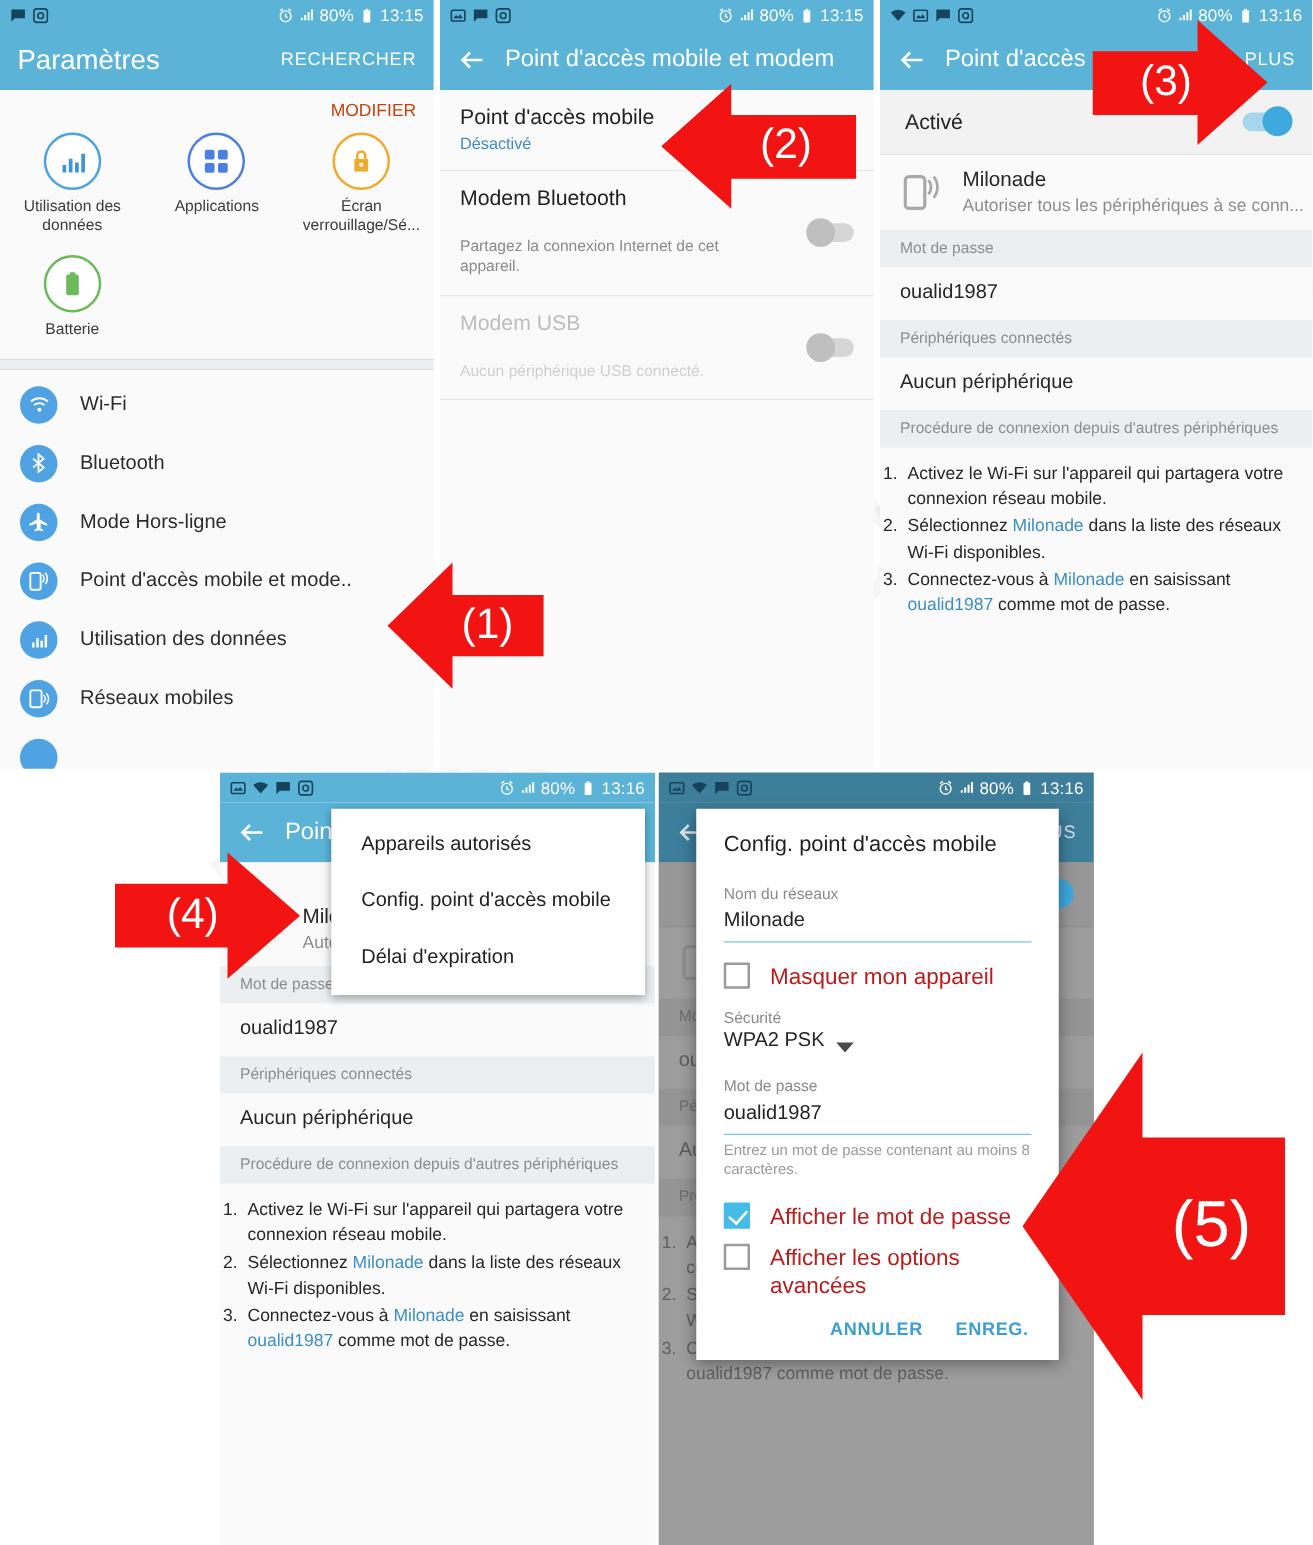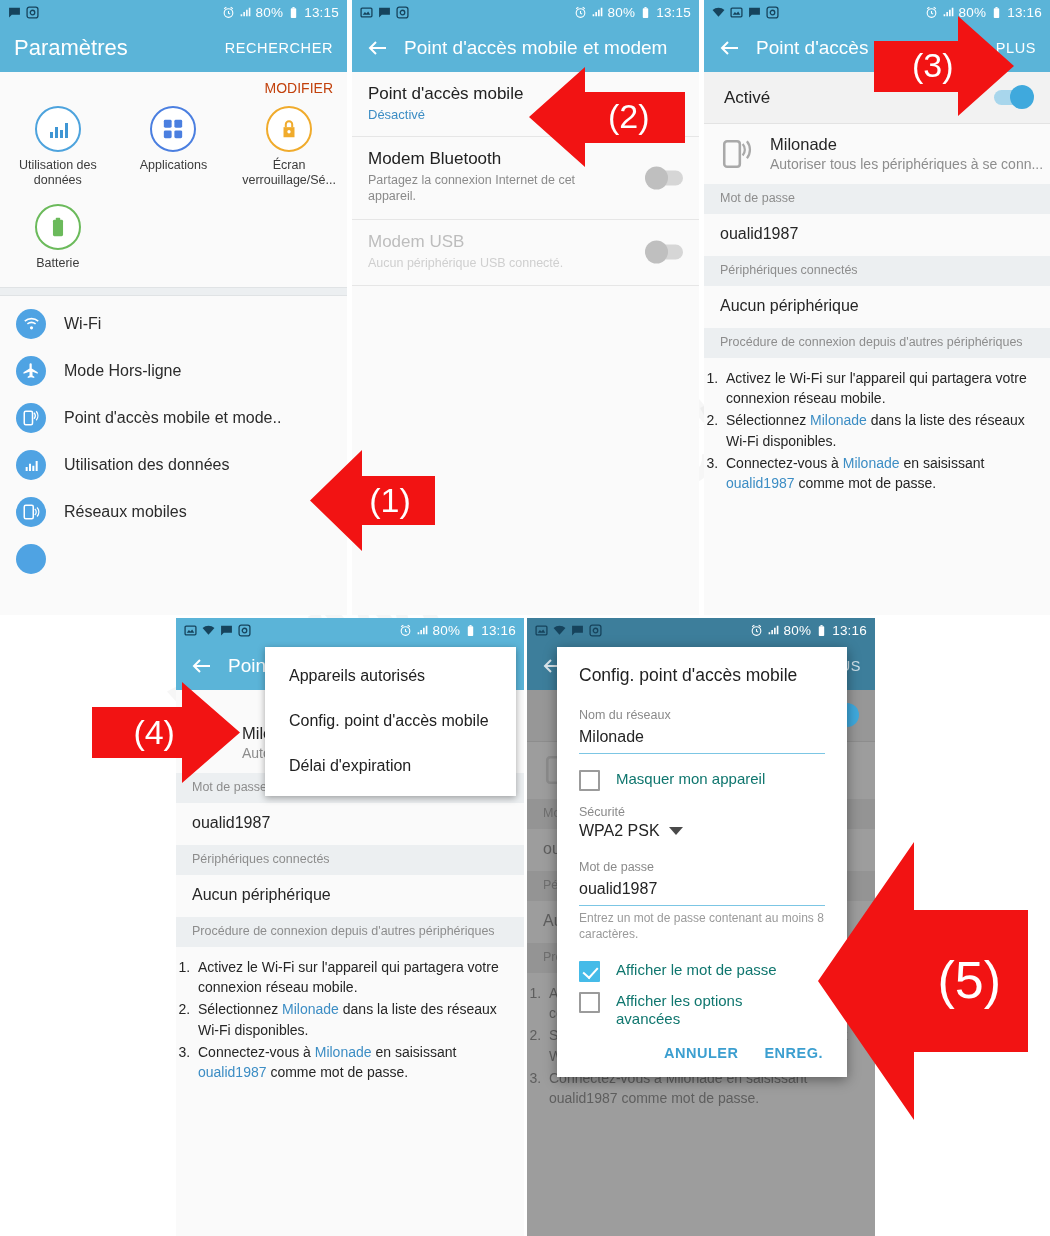--- a/index.html
+++ b/index.html
@@ -55,21 +55,21 @@
   .srow .cico {
     width: 30px; height: 30px; border-radius: 50%; background: #4fa3e3;
     display: flex; align-items: center; justify-content: center; flex: none; margin-right: 18px;
   }
   .srow .stxt { font-size: 16px; color: #2b2b2b; white-space: nowrap; }
 
   
   .p2item { padding: 12px 16px 14px; border-bottom: 1px solid #e6e6e6; position: relative; }
   .p2item .t { font-size: 17px; color: #212121; }
   .p2item .s { font-size: 13px; color: #3c8dc4; margin-top: 3px; }
-  .p2item .sg { font-size: 12.5px; color: #8a8a8a; margin-top: 3px; line-height: 1.3; width: 73%; }
+  .p2item .sg { font-size: 12.5px; color: #8a8a8a; margin-top: 20px; line-height: 1.3; width: 73%; }
   .p2item.disabled .t { color: #bdbdbd; }
   .p2item.disabled .sg { color: #cfcfcf; }
   .toggle-off {
     position: absolute; right: 16px; top: 50%; transform: translateY(-50%);
     width: 36px; height: 15px; border-radius: 8px; background: #d6d6d6;
   }
   .toggle-off::after {
     content: ""; position: absolute; left: -2px; top: -4px;
     width: 23px; height: 23px; border-radius: 50%; background: #bfbfbf;
   }
@@ -106,22 +106,22 @@
   .flabel { font-size: 12.5px; color: #8a8a8a; margin-bottom: 3px; }
   .finput { font-size: 16px; color: #242424; padding: 3px 0 7px; border-bottom: 1px solid #7cc6e4; }
   .fhint { font-size: 12px; color: #9a9a9a; margin-top: 5px; line-height: 1.32; }
   .cbrow { display: flex; align-items: flex-start; margin: 16px 0 14px; }
   .cbox { width: 21px; height: 21px; border: 2px solid #9b9b9b; background: #fff; margin-right: 16px; flex: none; border-radius: 1px; }
   .cbox.checked { background: #45bbe8; border-color: #45bbe8; position: relative; }
   .cbox.checked::after {
     content:""; position:absolute; left:5px; top:1px; width:7px; height:12px;
     border: solid #fff; border-width: 0 2.5px 2.5px 0; transform: rotate(42deg);
   }
-  .cblabel { font-size: 15px; color: #0f766e; line-height: 1.25; }
-  .ddrow { font-size: 16px; color: #242424; display: flex; align-items: center; gap: 9px; }
+  .cblabel { font-size: 18px; color: #b91c1c; line-height: 1.25; }
+  .ddrow { font-size: 16px; color: #242424; display: flex; align-items: flex-end; gap: 9px; }
   .caret { width: 0; height: 0; border-left: 7px solid transparent; border-right: 7px solid transparent; border-top: 8px solid #4a4a4a; }
   .dlgbtns { display: flex; justify-content: flex-end; gap: 26px; padding: 14px 2px 6px; }
   .dlgbtn { color: #3c9fd0; font-size: 14.5px; letter-spacing: .5px; font-weight: bold; }
 
   
   .arrow { position: absolute; color: #fff; }
   .arrow svg { display: block; }
   .arrow .num {
     position: absolute; top: 50%; transform: translateY(-52%);
     width: 100%; text-align: center; font-size: 34px; color: #fff;
@@ -226,20 +226,29 @@
 
       <div class="rowlist">
         <div class="srow">
           <div class="cico">
             <svg width="19" height="19" viewBox="0 0 24 24">
                 <path fill="none" stroke="#fff" stroke-width="2" d="M3.5 9a13 13 0 0117 0M6.8 12.6a8.5 8.5 0 0110.4 0"></path>
                 <circle cx="12" cy="17.5" r="2" fill="#fff"></circle>
               </svg>
           </div>
           <div class="stxt">Wi-Fi</div>
+        </div>
+        <div class="srow">
+          <div class="cico">
+            <svg width="17" height="17" viewBox="0 0 24 24">
+                <path fill="none" stroke="#fff" stroke-width="2" d="M11 2l6 5-12 10 6-5V2l6 5"></path>
+                <path fill="none" stroke="#fff" stroke-width="2" d="M11 12v10l6-5-12-10"></path>
+              </svg>
+          </div>
+          <div class="stxt">Bluetooth</div>
         </div>
         <div class="srow">
           <div class="cico">
             <svg width="18" height="18" viewBox="0 0 24 24">
                 <path fill="#fff" d="M21 15.5v-2l-8-5V3.2a1.5 1.5 0 10-3 0V8.5l-8 5v2l8-2.5V18l-2.4 1.7v1.6L12 20.3l4.4 1v-1.6L14 18v-5z"></path>
               </svg>
           </div>
           <div class="stxt">Mode Hors-ligne</div>
         </div>
         <div class="srow">

